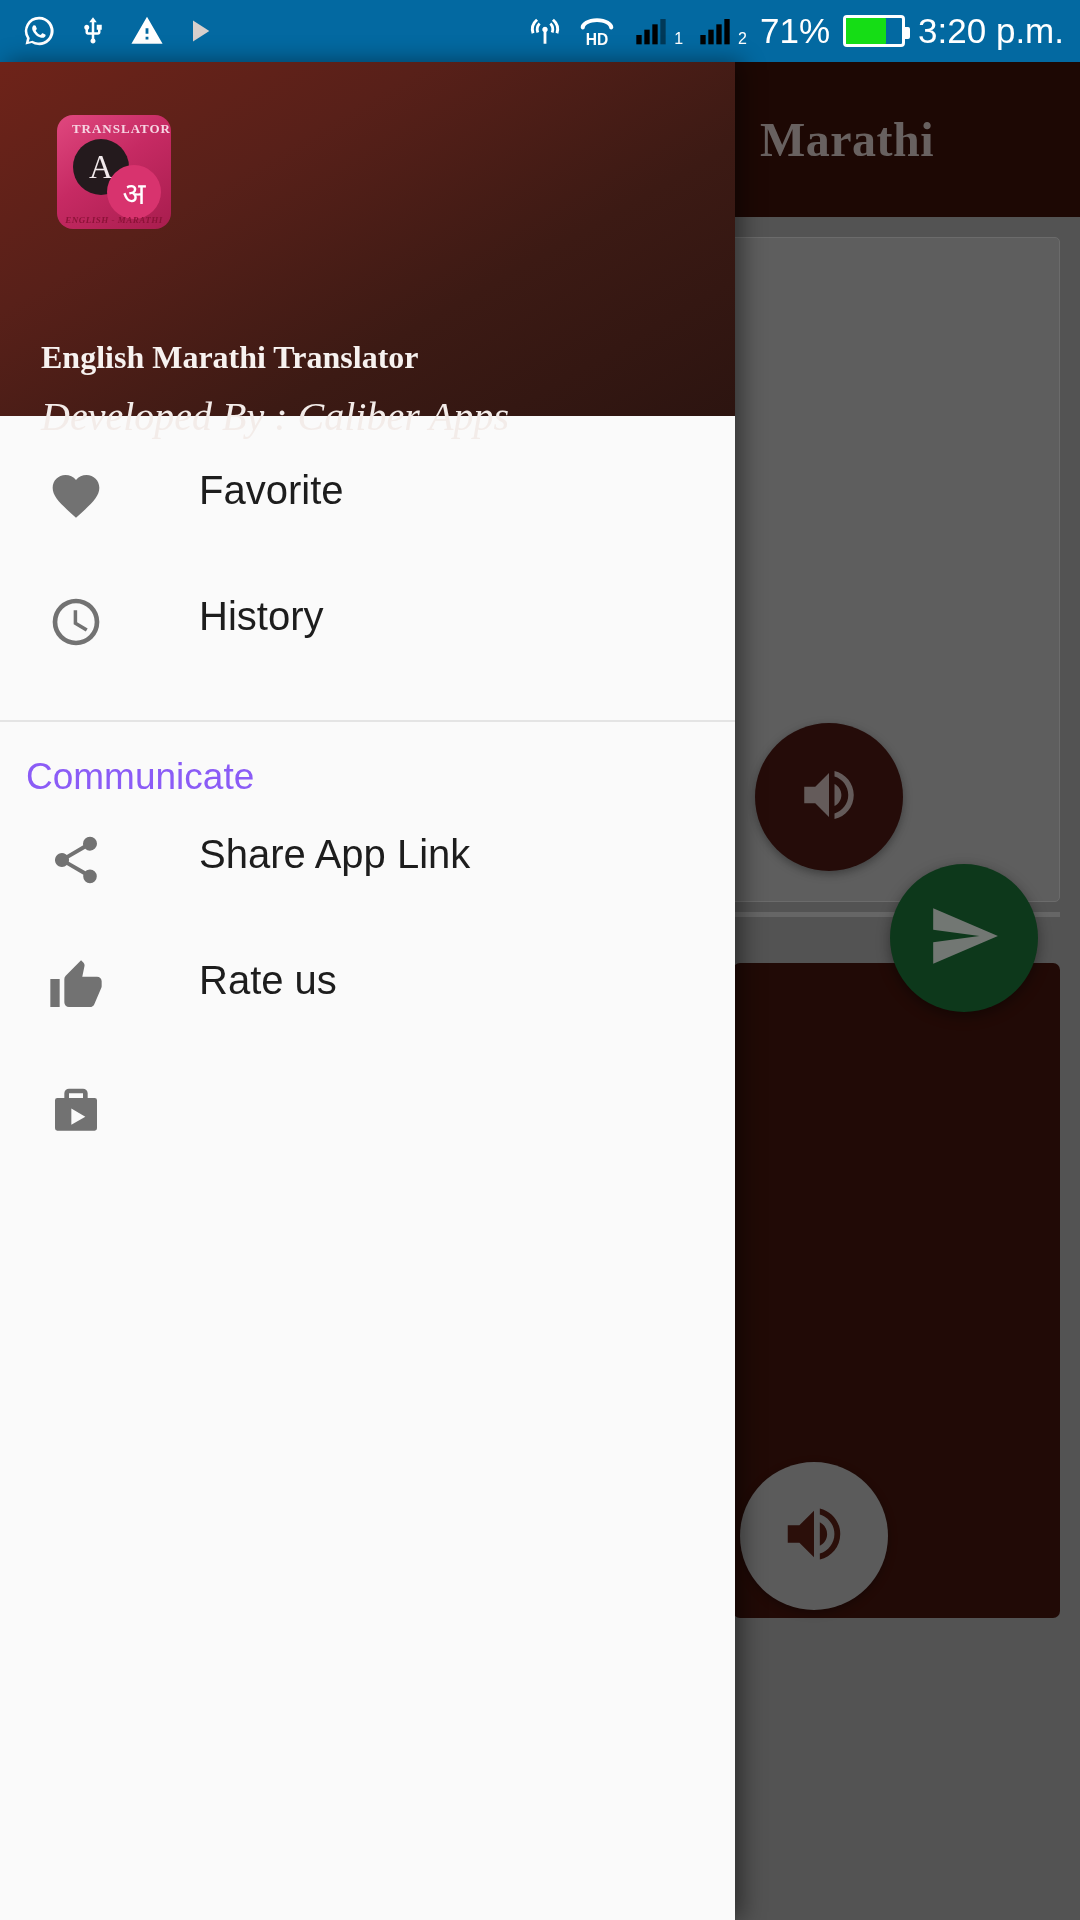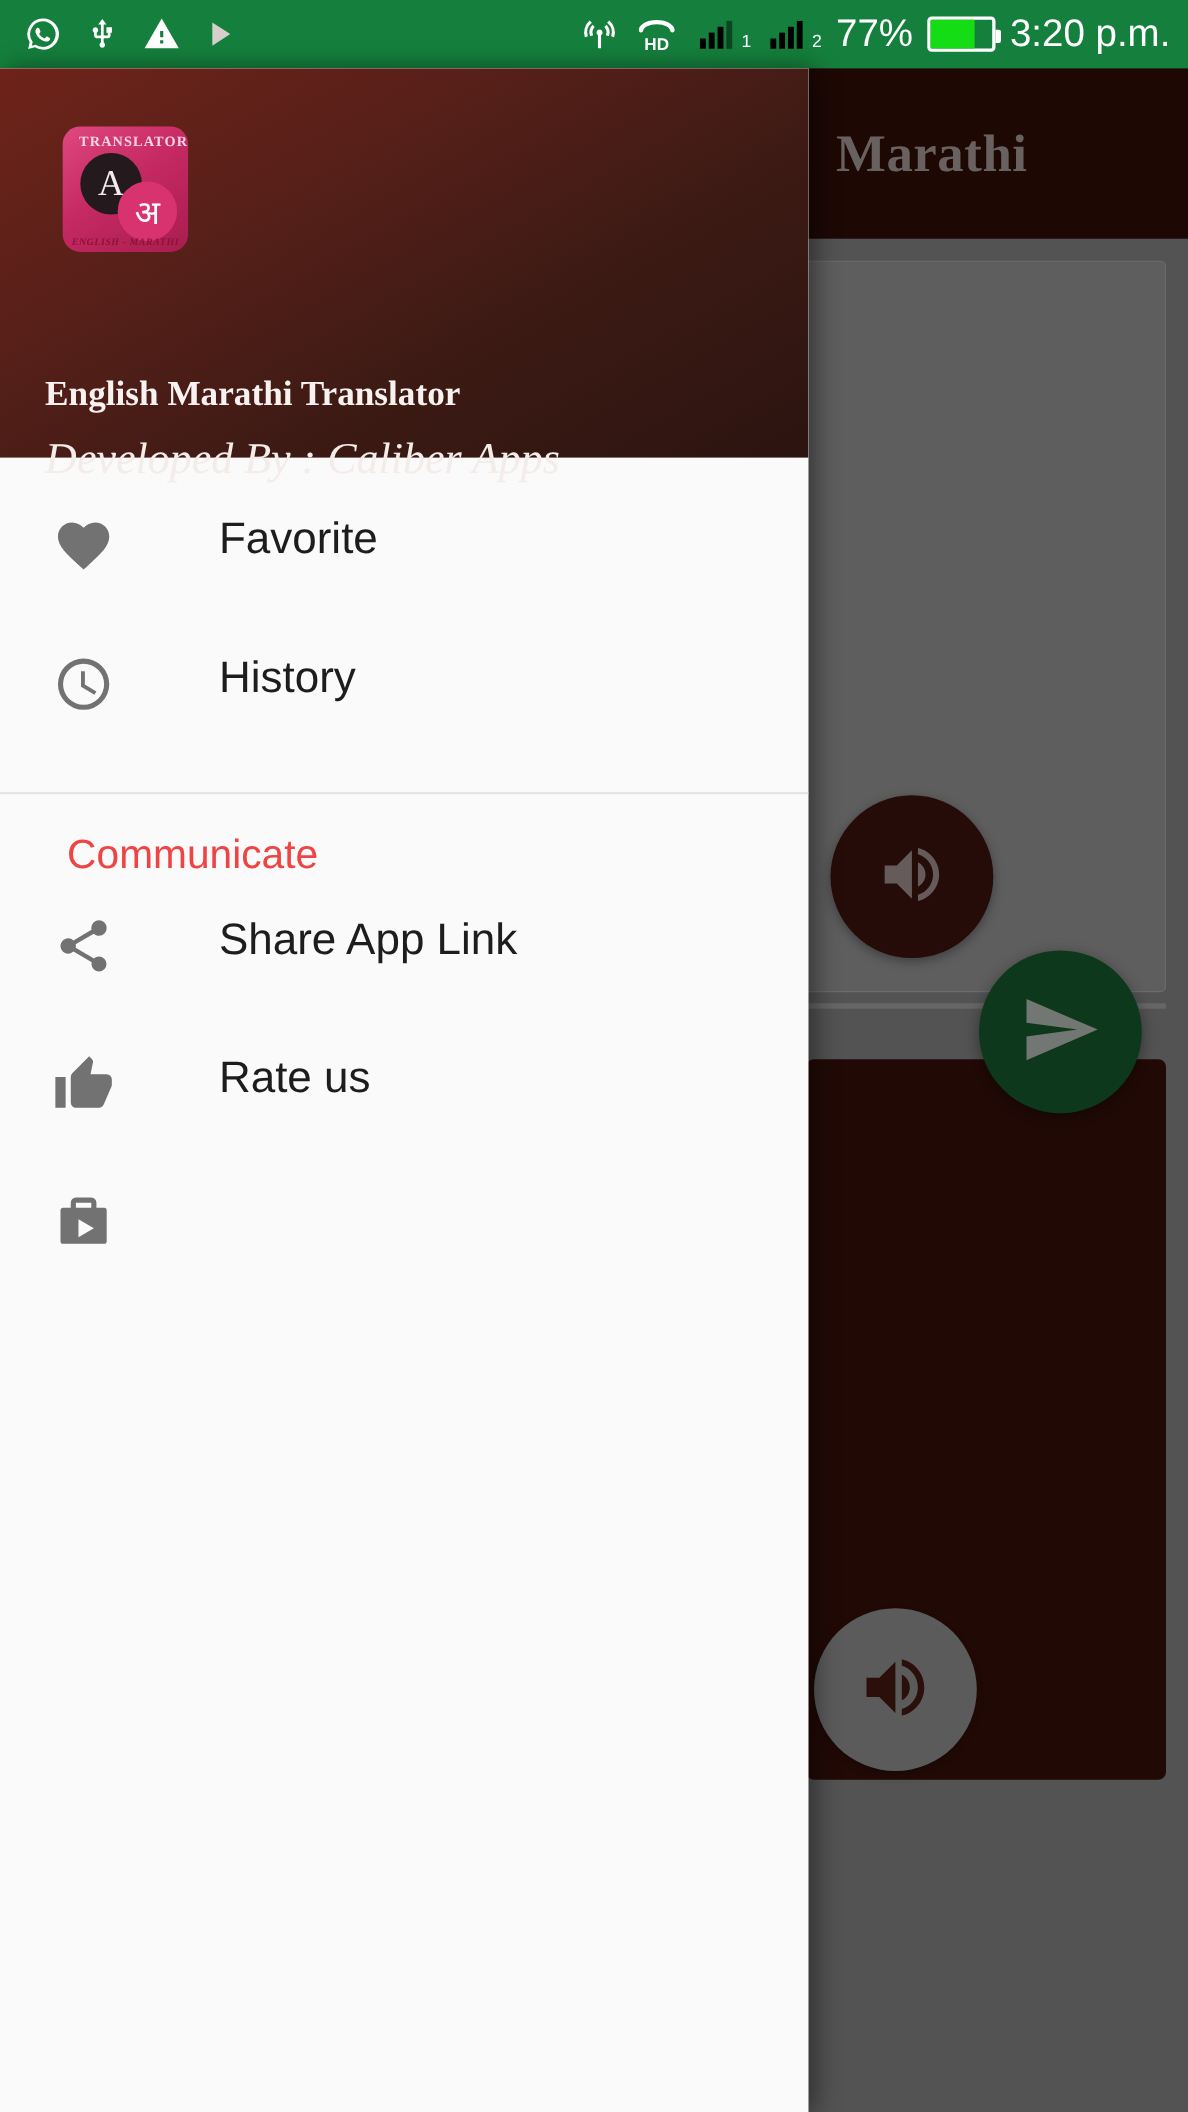--- a/index.html
+++ b/index.html
@@ -78,21 +78,21 @@
   
   #scrim {
     position:absolute; left:0; top:62px; width:1080px; height:1858px;
     background:rgba(0,0,0,0.42);
     pointer-events:none;
   }
 
   
   #status-bar {
     position:absolute; left:0; top:0; width:1080px; height:62px;
-    background:#15803d;
+    background:#0369a1;
     display:flex; align-items:center;
     z-index:40;
   }
   #status-left {
     display:flex; align-items:center; gap:22px;
     padding-left:22px;
   }
   #status-right {
     margin-left:auto;
     display:flex; align-items:center; gap:13px;
@@ -194,25 +194,25 @@
   .menu-icon svg { fill:#727272; display:block; }
   .menu-label {
     margin-left:71px;
     font-size:40px;
     color:#1d1d1d;
   }
   .menu-divider {
     height:2px; background:#e4e4e4; margin:0;
   }
   .section-header {
-    padding-left:61px;
+    padding-left:26px;
     height:110px;
     display:flex; align-items:center;
     font-size:37px;
-    color:#ef4444;
+    color:#8b5cf6;
   }
   #menu-group-1 { padding-top:52px; }
 </style>
 </head>
 <body>
 
 <div id="screen">
 
   <div id="app-background">
     <div class="app-appbar"></div>
@@ -296,21 +296,21 @@
       </span>
       <span class="sig-group">
         <svg width="38" height="32" viewBox="0 0 24 24">
             <rect x="1" y="15" width="4" height="7"></rect>
             <rect x="7" y="11" width="4" height="11"></rect>
             <rect x="13" y="7" width="4" height="15"></rect>
             <rect x="19" y="3" width="4" height="19"></rect>
           </svg>
         <span class="sig-sub">2</span>
       </span>
-      <span class="sb-text">77%</span>
+      <span class="sb-text">71%</span>
       <span class="sb-battery">
         <span class="sb-battery-fill" id="battery-fill" style="width: 71%; background: rgb(21, 221, 21);"></span>
       </span>
       <span class="sb-text">3:20 p.m.</span>
     </div>
   </div>
 
   <div id="drawer">
 
     <div id="drawer-header">

